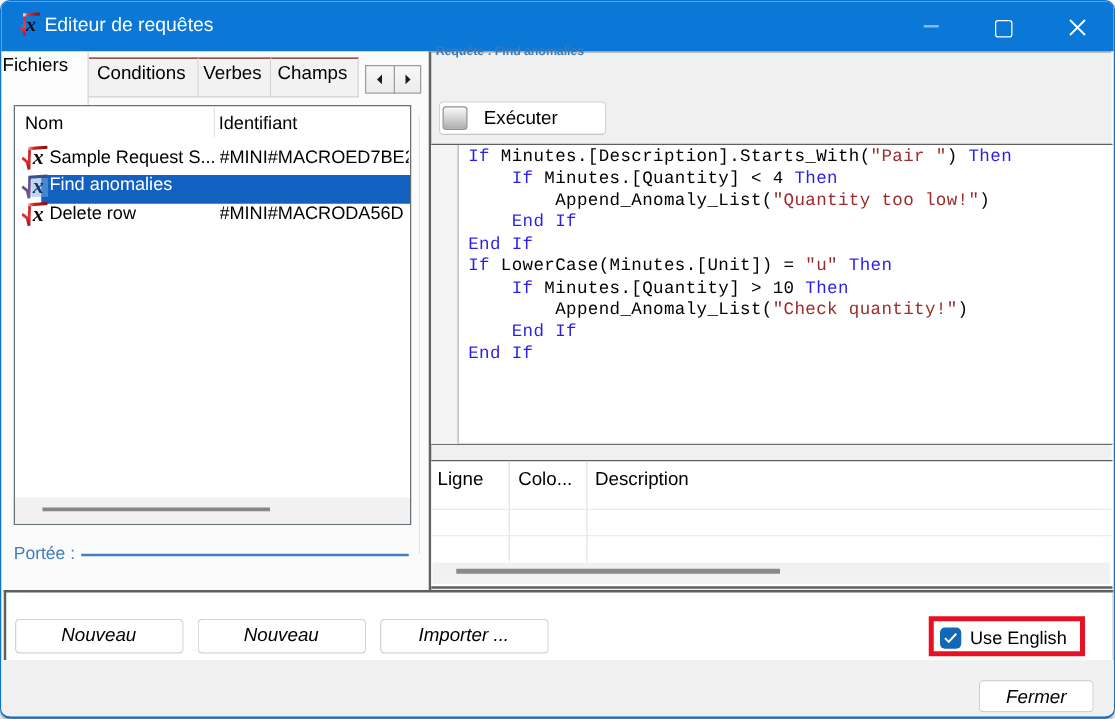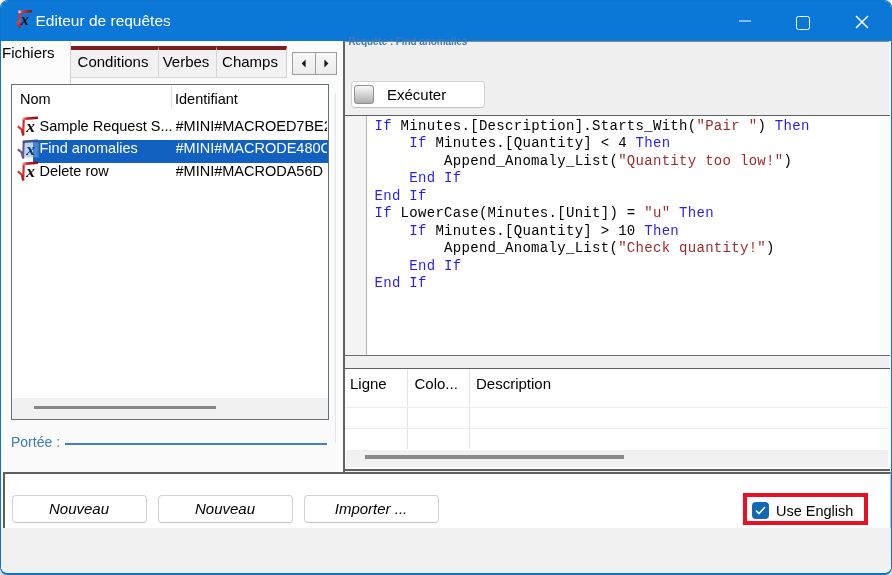--- a/index.html
+++ b/index.html
@@ -6,21 +6,21 @@
   html,body { width:892px; height:575px; background:#ffffff; font-family:"Liberation Sans",sans-serif; }
   .abs { position:absolute; }
   #win {
     position:absolute; left:0; top:0; width:892px; height:575px;
     border:1.5px solid #0b74cf; border-bottom:2.5px solid #0b74cf; border-radius:8px; overflow:hidden; background:#fbfbfb; box-shadow:0 2px 4px rgba(0,0,0,0.35);
   }
   #title {
     position:absolute; left:0; top:0; width:100%; height:40px; background:#0b78d7;
   }
   #titletext { position:absolute; left:34.5px; top:11px; color:#ffffff; font-size:15.5px; }
-  .tab { position:absolute; top:45px; height:32px; background:#f2f2f2; border-top:4px solid #7f1d1d; border-right:1px solid #d4d4d4; color:#000; font-size:15px; text-align:center; line-height:23px; text-indent:-3px; }
+  .tab { position:absolute; top:45px; height:32px; background:#f2f2f2; border-top:1px solid #7f1d1d; border-right:1px solid #d4d4d4; color:#000; font-size:15px; text-align:center; line-height:23px; text-indent:-3px; }
   .btn { position:absolute; background:#ffffff; border:1px solid #d2d2d2; border-bottom-color:#c4c4c4; border-radius:4px; font-size:15px; color:#000; text-align:center;font-style:italic; }
 </style>
 </head>
 <body>
 <div id="win">
 
   <div id="title">
     <svg class="abs" style="left:15px;top:8px" width="19" height="20" viewBox="0 0 19 20">
       <defs>
         <linearGradient id="gbar" x1="0" y1="0" x2="1" y2="0">
@@ -91,21 +91,20 @@
   <div class="abs" style="left:174.5px;top:116.5px;font-size:14.5px;color:#000;width:151px;overflow:hidden;white-space:nowrap">#MINI#MACROED7BE2</div>
 
   <div class="abs" style="left:32px;top:139px;width:294.5px;height:22.5px;background:#1261c1"></div>
   <svg class="abs" style="left:16px;top:136.5px" width="22" height="22" viewBox="0 0 22 22">
     <path d="M0.8 11.3 L4.7 14.5 L6.2 20.5 L6.7 4.3" fill="none" stroke="#6a5590" stroke-width="2.2"></path>
     <path d="M5.7 3.9 L20.9 2.8" fill="none" stroke="#3d4f8e" stroke-width="2.6"></path>
     <rect x="8" y="4.5" width="13.5" height="15" fill="#79aede" opacity="0.5"></rect>
     <text x="9.3" y="16.5" font-family="Liberation Serif" font-style="italic" font-weight="bold" font-size="17.5" fill="#12356e">x</text>
   </svg>
   <div class="abs" style="left:38.5px;top:139px;font-size:14.5px;color:#fff">Find anomalies</div>
-  <div class="abs" style="left:174.5px;top:139px;font-size:14.5px;color:#fff;width:151px;overflow:hidden;white-space:nowrap">#MINI#MACRODE480C</div>
 
   <svg class="abs" style="left:16px;top:159px" width="22" height="22" viewBox="0 0 22 22">
     <path d="M0.8 11.3 L4.7 14.5 L6.2 20.5 L6.7 4.3" fill="none" stroke="url(#gtail2)" stroke-width="2.2"></path>
     <path d="M5.7 3.9 L20.9 2.8" fill="none" stroke="url(#gbar2)" stroke-width="2.6"></path>
     <text x="9.3" y="16.5" font-family="Liberation Serif" font-style="italic" font-weight="bold" font-size="17.5" fill="#0a0a0a">x</text>
   </svg>
   <div class="abs" style="left:38.5px;top:161.5px;font-size:14.5px;color:#000">Delete row</div>
   <div class="abs" style="left:174.5px;top:161.5px;font-size:14.5px;color:#000;width:151px;overflow:hidden;white-space:nowrap">#MINI#MACRODA56D</div>
 
   <div class="abs" style="left:11.2px;top:397px;width:315.5px;height:21px;background:#f1f1f1"></div>
@@ -153,13 +152,14 @@
   <div class="btn" style="left:302.5px;top:494px;width:135px;height:27.5px;line-height:26px">Importer ...</div>
 
   <div class="abs" style="left:742px;top:492px;width:125px;height:32px;border:4px solid #e81123"></div>
   <div class="abs" style="left:751px;top:501px;width:17px;height:17px;background:#1168b5;border-radius:4px"></div>
   <svg class="abs" style="left:754px;top:505px" width="11" height="9" viewBox="0 0 11 9">
       <path d="M1 4.5 L4 7.5 L10 1" stroke="#fff" stroke-width="1.6" fill="none"></path>
     </svg>
   <div class="abs" style="left:775px;top:502px;font-size:14.5px;color:#000">Use English</div>
 
   <div class="abs" style="left:0;top:527px;width:892px;height:48px;background:#f1f1f1"></div>
+  <div class="btn" style="left:782px;top:542.5px;width:92px;height:26.5px;line-height:25px">Fermer</div>
 </div>
 
 </body></html>

